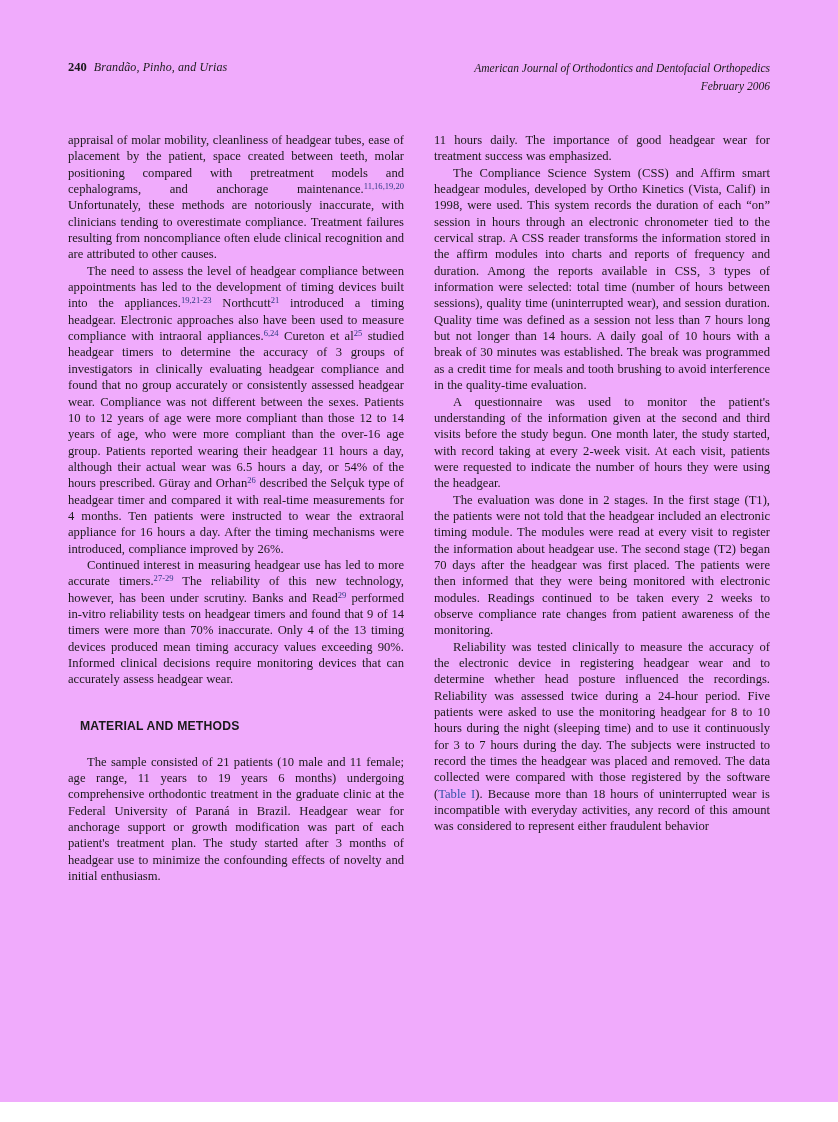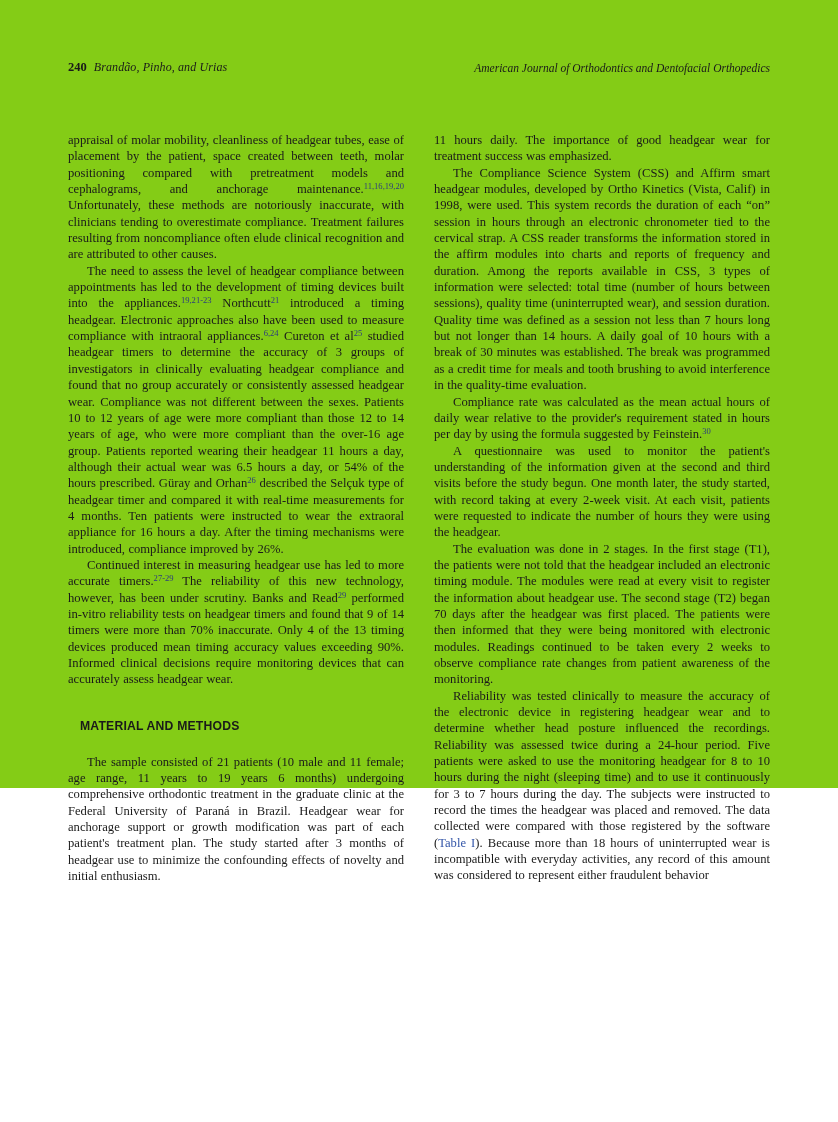--- a/index.html
+++ b/index.html
@@ -14,22 +14,22 @@
     position: relative;
     font-family: "Liberation Serif", "DejaVu Serif", serif;
     color: #1a1a1a;
     overflow: hidden;
   }
 
   .page {
     position: absolute;
     left: 0; top: 0;
     width: 838px;
-    height: 788px;
-    background: #84cc16;
+    height: 1102px;
+    background: #f0abfc;
   }
 
   
   .running-head {
     position: absolute;
     left: 68px;
     top: 60px;
     width: 702px;
     height: 44px;
   }
@@ -117,36 +117,36 @@
 <body>
 
 <div class="page">
 
   <div class="running-head">
     <div class="rh-left">
       <span class="rh-folio">240</span><span class="rh-authors">Brandão, Pinho, and Urias</span>
     </div>
     <div class="rh-right">
       <span class="rh-journal">American Journal of Orthodontics and Dentofacial Orthopedics</span>
+      <span class="rh-date">February 2006</span>
     </div>
   </div>
 
   <div class="columns">
     <div class="col" id="col-left">
         <p class="para noindent">appraisal of molar mobility, cleanliness of headgear tubes, ease of placement by the patient, space created between teeth, molar positioning compared with pretreatment models and cephalograms, and anchorage maintenance.<sup class="ref">11,16,19,20</sup> Unfortunately, these methods are notoriously inaccurate, with clinicians tending to overestimate compliance. Treatment failures resulting from noncompliance often elude clinical recognition and are attributed to other causes.</p>
         <p class="para">The need to assess the level of headgear compliance between appointments has led to the development of timing devices built into the appliances.<sup class="ref">19,21-23</sup> Northcutt<sup class="ref">21</sup> introduced a timing headgear. Electronic approaches also have been used to measure compliance with intraoral appliances.<sup class="ref">6,24</sup> Cureton et al<sup class="ref">25</sup> studied headgear timers to determine the accuracy of 3 groups of investigators in clinically evaluating headgear compliance and found that no group accurately or consistently assessed headgear wear. Compliance was not different between the sexes. Patients 10 to 12 years of age were more compliant than those 12 to 14 years of age, who were more compliant than the over-16 age group. Patients reported wearing their headgear 11 hours a day, although their actual wear was 6.5 hours a day, or 54% of the hours prescribed. Güray and Orhan<sup class="ref">26</sup> described the Selçuk type of headgear timer and compared it with real-time measurements for 4 months. Ten patients were instructed to wear the extraoral appliance for 16 hours a day. After the timing mechanisms were introduced, compliance improved by 26%.</p>
         <p class="para">Continued interest in measuring headgear use has led to more accurate timers.<sup class="ref">27-29</sup> The reliability of this new technology, however, has been under scrutiny. Banks and Read<sup class="ref">29</sup> performed in-vitro reliability tests on headgear timers and found that 9 of 14 timers were more than 70% inaccurate. Only 4 of the 13 timing devices produced mean timing accuracy values exceeding 90%. Informed clinical decisions require monitoring devices that can accurately assess headgear wear.</p>
         <div class="gap-before-head"></div>
         <h2 class="section-head">MATERIAL AND METHODS</h2>
         <div class="gap-after-head"></div>
         <p class="para">The sample consisted of 21 patients (10 male and 11 female; age range, 11 years to 19 years 6 months) undergoing comprehensive orthodontic treatment in the graduate clinic at the Federal University of Paraná in Brazil. Headgear wear for anchorage support or growth modification was part of each patient's treatment plan. The study started after 3 months of headgear use to minimize the confounding effects of novelty and initial enthusiasm.</p>
       </div>
     <div class="col" id="col-right">
         <p class="para noindent">11 hours daily. The importance of good headgear wear for treatment success was emphasized.</p>
         <p class="para">The Compliance Science System (CSS) and Affirm smart headgear modules, developed by Ortho Kinetics (Vista, Calif) in 1998, were used. This system records the duration of each “on” session in hours through an electronic chronometer tied to the cervical strap. A CSS reader transforms the information stored in the affirm modules into charts and reports of frequency and duration. Among the reports available in CSS, 3 types of information were selected: total time (number of hours between sessions), quality time (uninterrupted wear), and session duration. Quality time was defined as a session not less than 7 hours long but not longer than 14 hours. A daily goal of 10 hours with a break of 30 minutes was established. The break was programmed as a credit time for meals and tooth brushing to avoid interference in the quality-time evaluation.</p>
-        <p class="para">Compliance rate was calculated as the mean actual hours of daily wear relative to the provider's requirement stated in hours per day by using the formula suggested by Feinstein.<sup class="ref">30</sup></p>
         <p class="para">A questionnaire was used to monitor the patient's understanding of the information given at the second and third visits before the study begun. One month later, the study started, with record taking at every 2-week visit. At each visit, patients were requested to indicate the number of hours they were using the headgear.</p>
         <p class="para">The evaluation was done in 2 stages. In the first stage (T1), the patients were not told that the headgear included an electronic timing module. The modules were read at every visit to register the information about headgear use. The second stage (T2) began 70 days after the headgear was first placed. The patients were then informed that they were being monitored with electronic modules. Readings continued to be taken every 2 weeks to observe compliance rate changes from patient awareness of the monitoring.</p>
         <p class="para">Reliability was tested clinically to measure the accuracy of the electronic device in registering headgear wear and to determine whether head posture influenced the recordings. Reliability was assessed twice during a 24-hour period. Five patients were asked to use the monitoring headgear for 8 to 10 hours during the night (sleeping time) and to use it continuously for 3 to 7 hours during the day. The subjects were instructed to record the times the headgear was placed and removed. The data collected were compared with those registered by the software (<span class="xref">Table I</span>). Because more than 18 hours of uninterrupted wear is incompatible with everyday activities, any record of this amount was considered to represent either fraudulent behavior</p>
       </div>
   </div>
 
 </div>
 
 </body></html>

